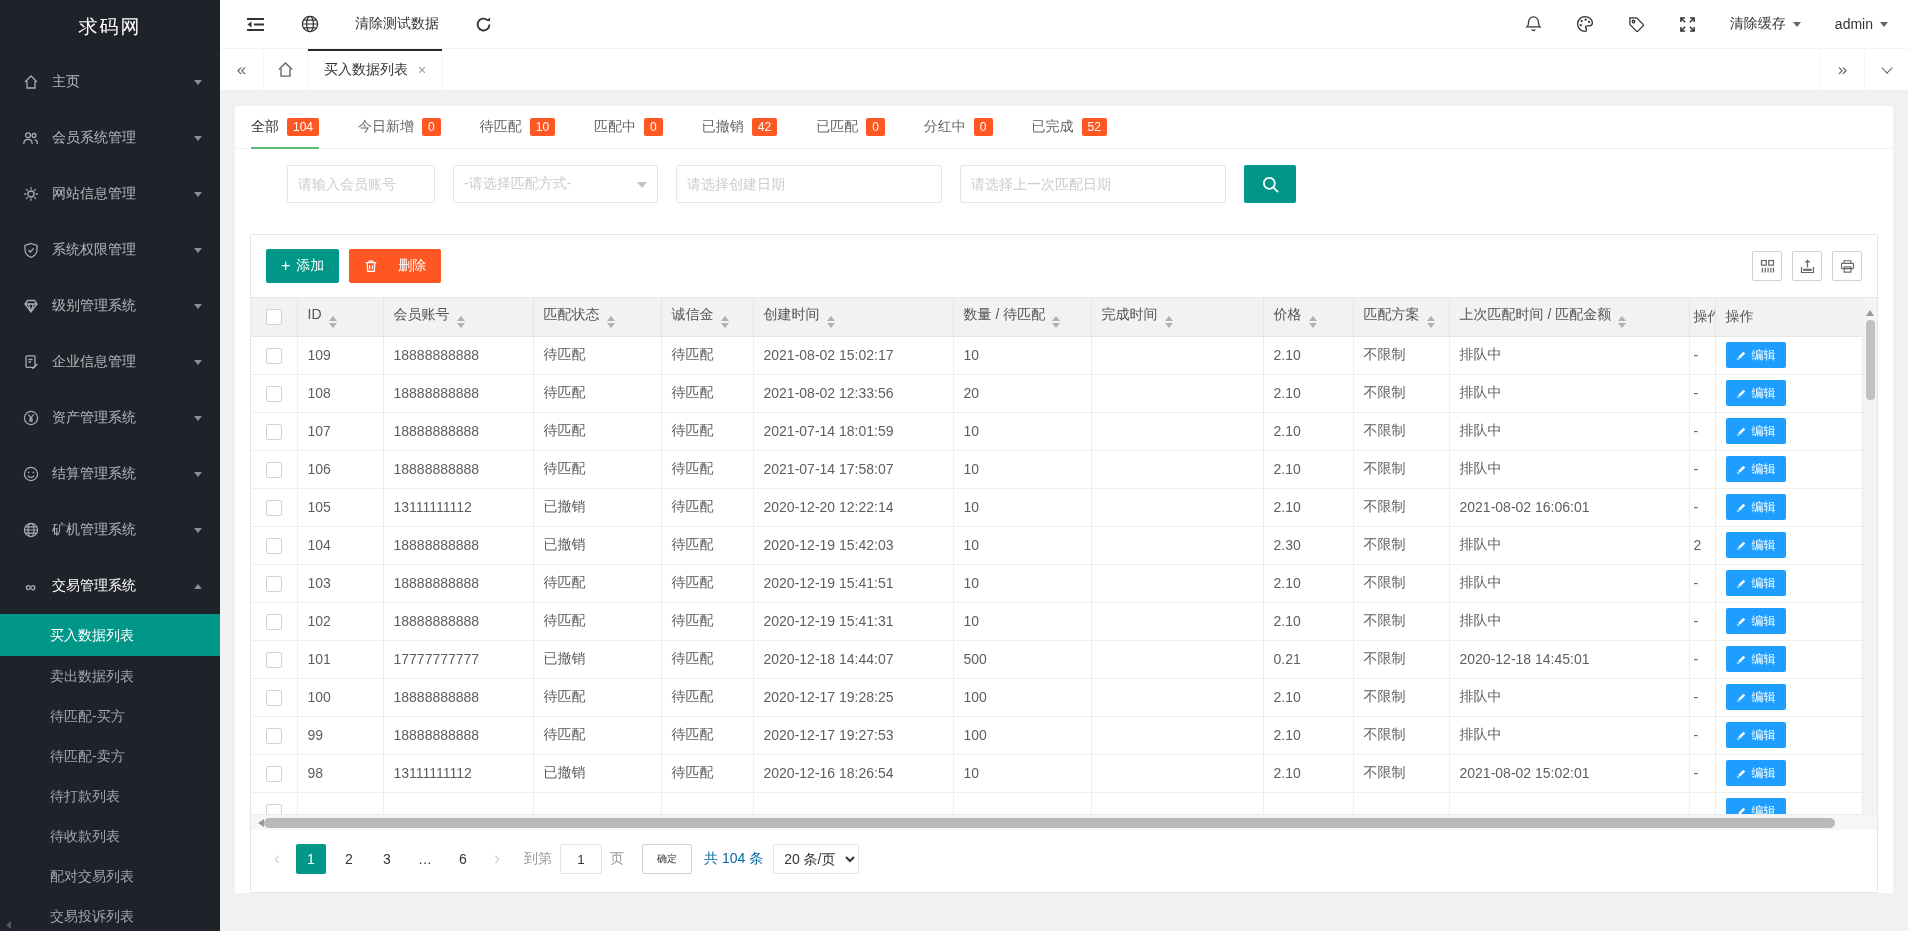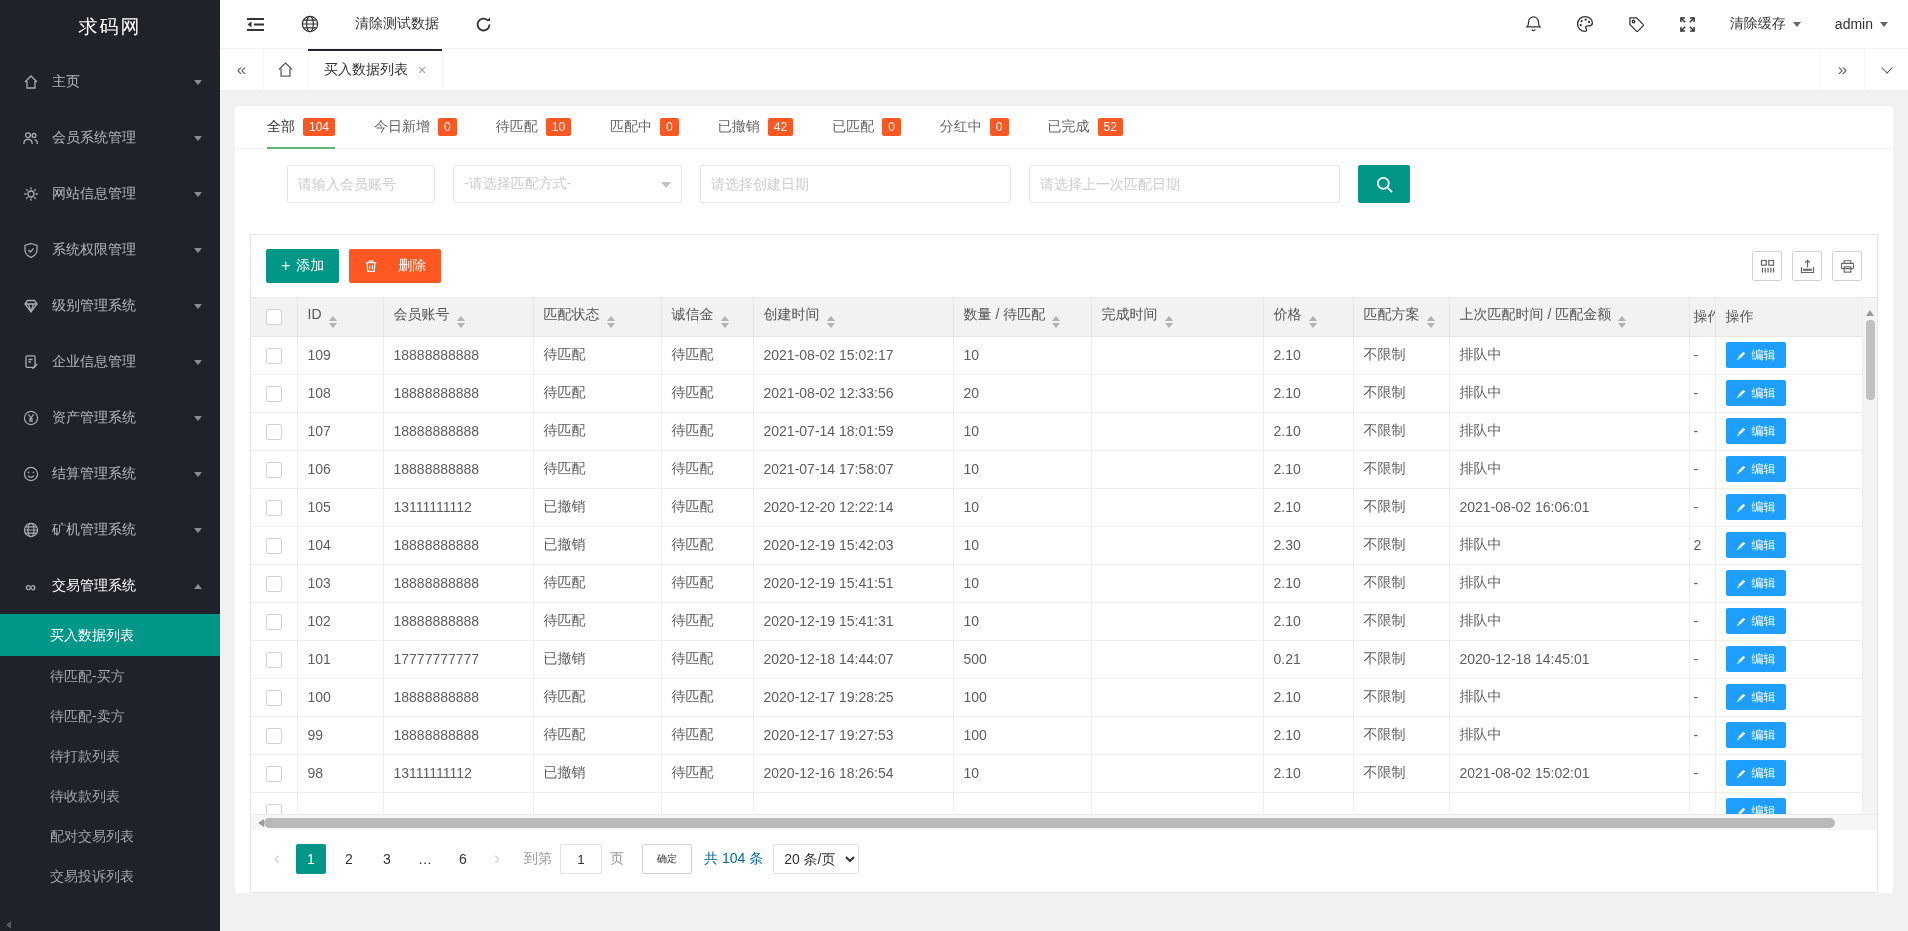--- a/index.html
+++ b/index.html
@@ -44,33 +44,33 @@
   .tab-close { margin-left: 10px; color: #9b9b9b; font-size: 14px; cursor: pointer; }
   .tab-spacer { flex: 1; }
   .tab-ctrl-right { width: 44px; display: flex; align-items: center; justify-content: center; border-left: 1px solid #f6f6f6; color: #666; font-size: 17px; cursor: pointer; }
   .chev-down { width: 8px; height: 8px; border-right: 1.6px solid #666; border-bottom: 1.6px solid #666; transform: rotate(45deg); margin-top: -4px; }
 
   
   .content { flex: 1; background: #f1f1f1; padding: 15px; overflow: hidden; }
   .card { background: #fff; border-radius: 2px; width: 1658px; }
 
   
-  .stabs { display: flex; align-items: center; padding: 0 32px; border-bottom: 1px solid #f2f2f2; }
+  .stabs { display: flex; align-items: center; padding: 0 16px; border-bottom: 1px solid #f2f2f2; }
   .stab { position: relative; height: 42px; display: flex; align-items: center; gap: 8px; margin-right: 39px; cursor: pointer; color: #666; }
   .stab.active { color: #333; }
   .stab.active::after { content: ""; position: absolute; left: 0; right: 0; bottom: -1px; height: 2px; background: #5FB878; }
   .stab-badge { background: #FF5722; color: #fff; font-size: 12px; height: 18px; line-height: 18px; padding: 0 6px; border-radius: 2px; }
 
   
   .filters { display: flex; align-items: center; gap: 18px; padding: 16px 16px 0 16px; }
   .f-input { height: 38px; border: 1px solid #e6e6e6; border-radius: 2px; padding: 0 10px; font-size: 14px; color: #666; background: #fff; outline: none; font-family: inherit; }
   .f-input::placeholder { color: #ccc; }
   .f-select { height: 38px; border: 1px solid #e6e6e6; border-radius: 2px; padding: 0 26px 0 10px; color: #ccc; display: flex; align-items: center; position: relative; cursor: pointer; background:#fff; }
   .f-select .caret { position: absolute; right: 10px; width:0;height:0;border:5px solid transparent;border-top:6px solid #c2c2c2; top: 16px; }
-  .w180 { width: 148px; margin-left: 36px; } .w205 { width: 229px; text-align: right; } .w285 { width: 311px; }
+  .w180 { width: 148px; margin-left: 36px; } .w205 { width: 205px; text-align: right; } .w285 { width: 266px; }
   .search-btn { width: 52px; height: 38px; background: #009688; border: none; border-radius: 2px; display: flex; align-items: center; justify-content: center; cursor: pointer; }
 
   
   .table-widget { margin: 31px 15px 0 15px; border: 1px solid #e6e6e6; width: 1628px; }
   .toolbar { padding: 14px 15px; display: flex; align-items: center; gap: 10px; }
   .btn { height: 34px; border: none; border-radius: 2px; color: #fff; font-size: 14px; padding: 0 15px; display: inline-flex; align-items: center; gap: 6px; cursor: pointer; font-family: inherit; }
   .btn-add { background: #009688; }
   .btn-del { background: #FF5722; gap: 20px; }
   .toolbar-right { margin-left: auto; display: flex; gap: 10px; }
   .tool-icon-btn { width: 30px; height: 30px; border: 1px solid #d2d2d2; border-radius: 2px; background: #fff; display: flex; align-items: center; justify-content: center; cursor: pointer; }
@@ -226,20 +226,23 @@
     <span class="nav-label" style="color:#fff;">交易管理系统</span>
     <span class="caret-up"></span>
   </div>
 
   <div class="submenu">
 
       <div class="sub-item active">
         <span>买入数据列表</span>
       </div>
 
+      <div class="sub-item">
+        <span>卖出数据列表</span>
+      </div>
 
       <div class="sub-item">
         <span>待匹配-买方</span>
       </div>
 
       <div class="sub-item">
         <span>待匹配-卖方</span>
       </div>
 
       <div class="sub-item">

